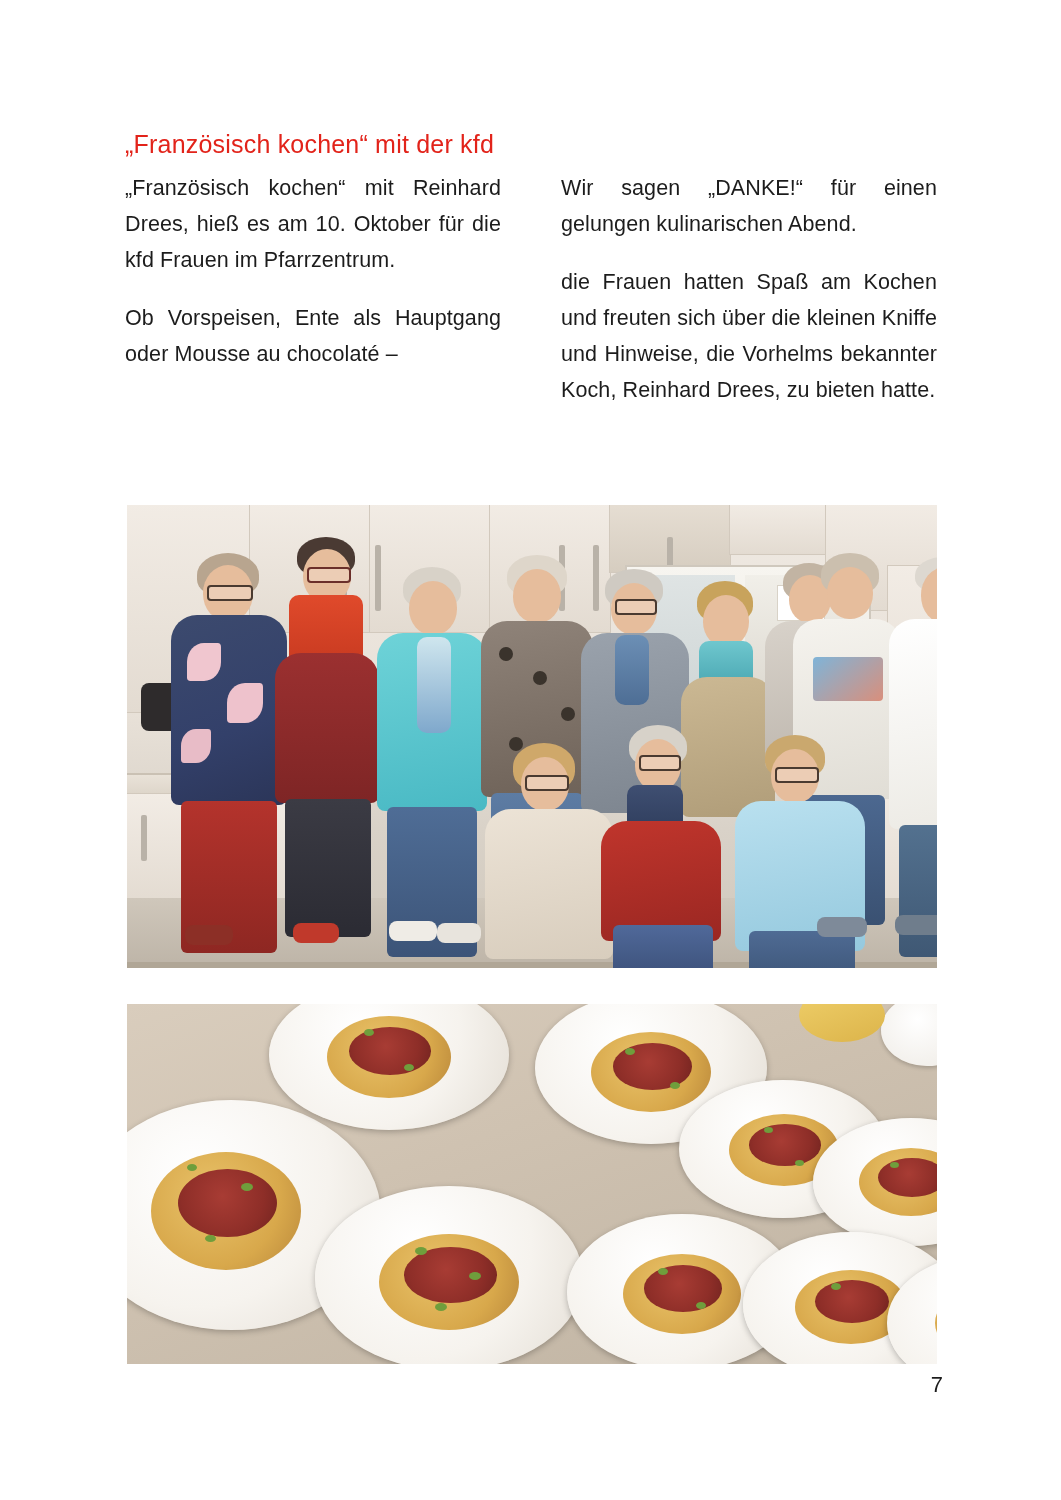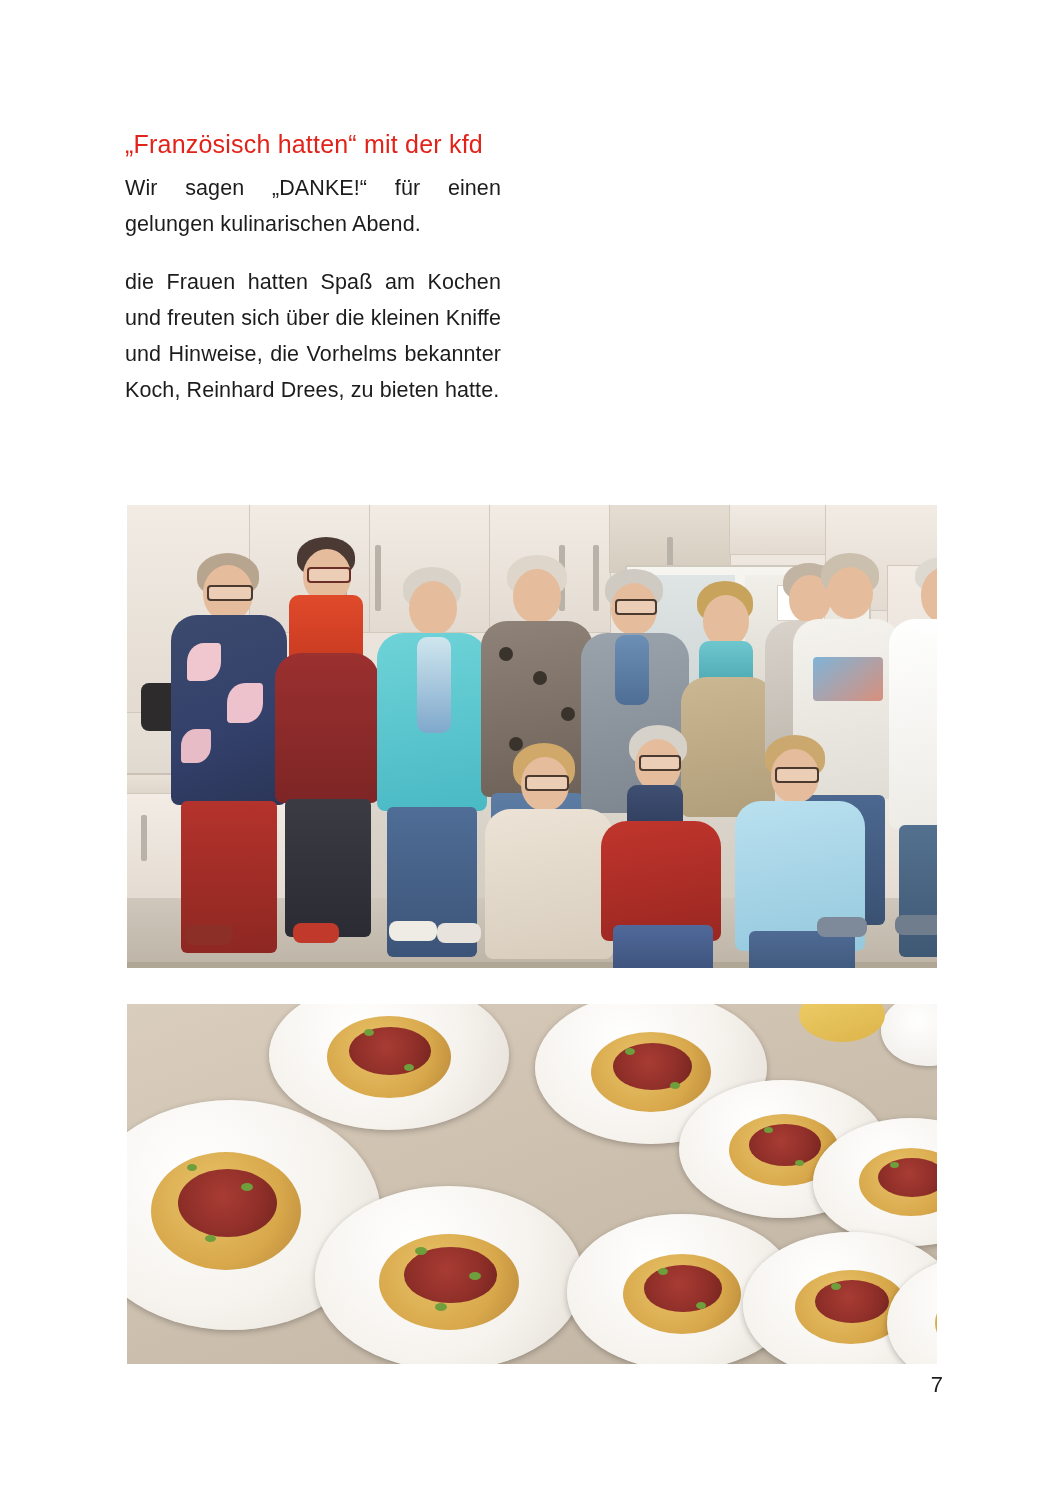--- a/index.html
+++ b/index.html
@@ -188,23 +188,27 @@
     color: #1c1c1c;
   }
 </style>
 </head>
 <body>
 
 <div class="page">
 
   <div class="content">
 
-    <h1 class="article-title">„Französisch hatten“ mit der kfd</h1>
+    <h1 class="article-title">„Französisch kochen“ mit der kfd</h1>
 
     <div class="columns">
+      <div class="col left">
+        <p class="body">„Französisch kochen“ mit Reinhard Drees, hieß es am 10. Oktober für die kfd Frauen im Pfarrzentrum.</p>
+        <p class="body">Ob Vorspeisen, Ente als Hauptgang oder Mousse au chocolaté –</p>
+      </div>
       <div class="col right">
         <p class="body">Wir sagen „DANKE!“ für einen gelungen kulinarischen Abend.</p>
         <p class="body">die Frauen hatten Spaß am Kochen und freuten sich über die kleinen Kniffe und Hinweise, die Vorhelms bekannter Koch, Reinhard Drees, zu bieten hatte.</p>
       </div>
     </div>
   </div>
 
   <div class="photo" id="photo-group">
     <div class="k-wall"></div>
 

